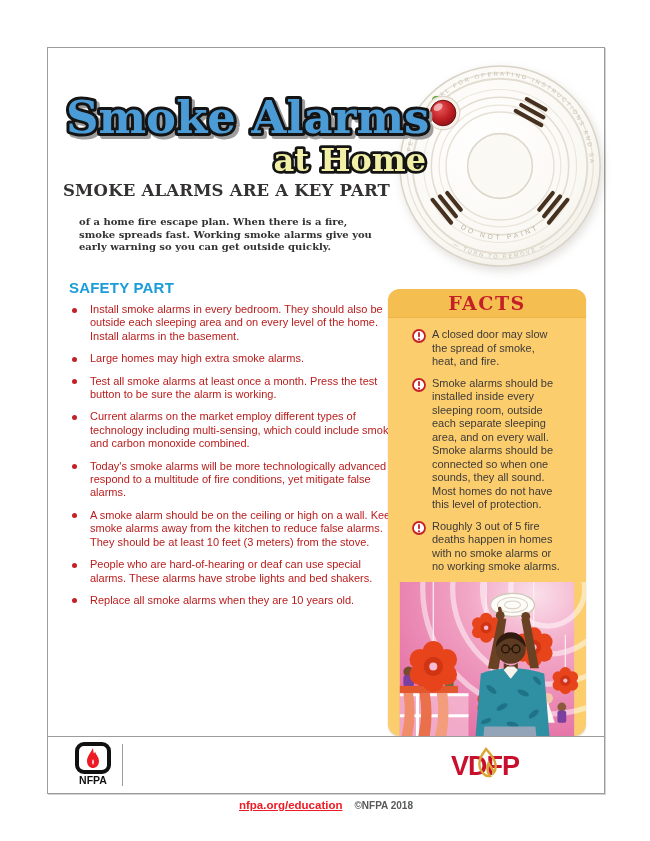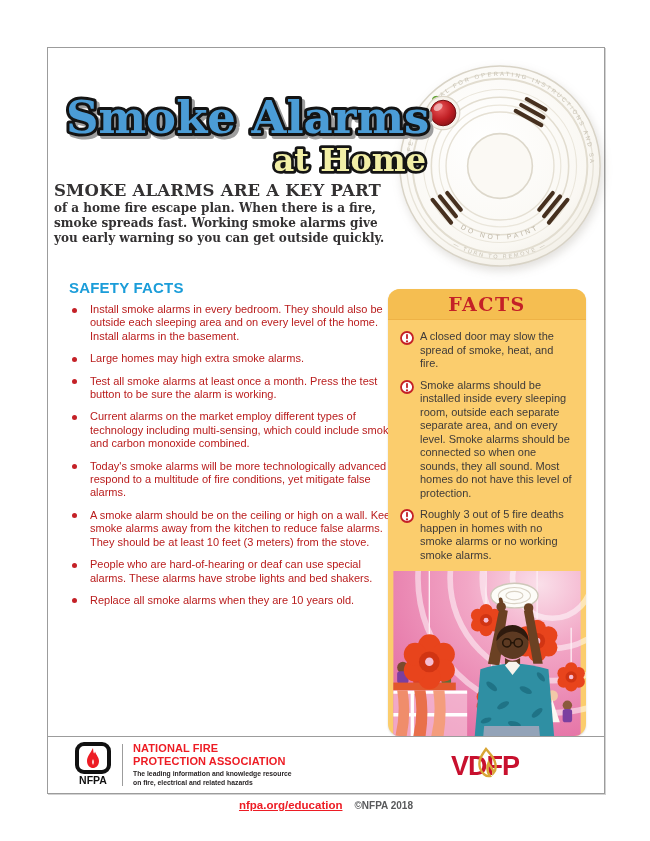--- a/index.html
+++ b/index.html
@@ -11,41 +11,41 @@
   
   .title-svg{position:absolute;left:16px;top:37px;z-index:3;}
   .title-line1{font-family:"DejaVu Serif",serif;font-weight:bold;font-size:45px;}
   .title-line2{font-family:"DejaVu Serif",serif;font-weight:bold;font-size:32px;}
 
   
   .alarm-photo{position:absolute;left:348px;top:14px;width:208px;height:208px;z-index:1;
                filter:drop-shadow(2px 4px 5px rgba(90,80,60,.18));}
 
   
-  .intro{position:absolute;left:6px;top:133px;width:334px;z-index:2;
+  .intro{position:absolute;left:15px;top:133px;width:334px;z-index:2;
          font-family:"DejaVu Serif",serif;font-weight:bold;color:#333132;}
   .intro-heading{font-size:16.5px;letter-spacing:.2px;margin:0 0 1px 0;}
-  .intro-body{font-size:12px;line-height:1.26;margin:0;}
+  .intro-body{font-size:10px;line-height:1.26;margin:16px;}
 
   
   .tips{position:absolute;left:21px;top:231px;width:330px;}
   .tips-heading{color:#1b9dd9;font-size:15px;font-weight:bold;margin:0 0 7px 0;letter-spacing:.2px;}
   .tips-list{list-style:none;margin:0;padding:0;}
   .tips-list li{position:relative;padding-left:21px;margin-bottom:9px;
                 font-size:11px;line-height:1.22;color:#b91c1c;}
   .bullet{position:absolute;left:3px;top:4.5px;width:5px;height:5px;border-radius:50%;background:#c42127;}
 
   
   .facts-card{position:absolute;left:340px;top:241px;width:198px;height:447px;
               border-radius:12px;overflow:hidden;background:#fbcd6d;
               display:flex;flex-direction:column;box-shadow:0 1px 2px rgba(0,0,0,.15);}
   .facts-header{background:#f5be51;height:32px;display:flex;align-items:center;justify-content:center;
                 border-bottom:1px solid #eeb246;}
   .facts-title{font-family:"DejaVu Serif",serif;font-weight:bold;font-size:19px;color:#c42127;letter-spacing:1.5px;text-align:right;}
-  .facts-list{list-style:none;margin:10px 0 0 0;padding:0 12px;}
+  .facts-list{list-style:none;margin:10px 0 0 0;padding:0 24px;}
   .facts-list li{position:relative;padding-left:20px;margin-bottom:8px;
                  font-size:11px;line-height:1.23;color:#3e3a39;}
   .fact-icon{position:absolute;left:0;top:1px;}
   .facts-illustration{margin-top:auto;display:block;}
 
   
   .footer-band{position:absolute;left:0;right:0;bottom:0;height:57px;border-top:1px solid #9c9c9c;
                display:flex;align-items:center;padding-left:26px;box-sizing:border-box;background:#fff;}
   .nfpa-divider{width:1px;height:42px;background:#9c9c9c;margin:0 10px 0 8px;}
   .org-block{line-height:1;}
@@ -125,21 +125,21 @@
       <text class="title-line1" x="2" y="48" fill="#4b9cd6" stroke="#141414" stroke-width="6" stroke-linejoin="round" paint-order="stroke">Smoke Alarms</text>
       <text class="title-line2" x="362" y="86" text-anchor="end" fill="#f2efa6" stroke="#141414" stroke-width="5.5" stroke-linejoin="round" paint-order="stroke">at Home</text>
     </svg>
 
     <div class="intro">
       <p class="intro-heading">SMOKE ALARMS ARE A KEY PART</p>
       <p class="intro-body">of a home fire escape plan. When there is a fire, smoke spreads fast. Working smoke alarms give you early warning so you can get outside quickly.</p>
     </div>
 
     <div class="tips">
-      <h2 class="tips-heading">SAFETY FACTS</h2>
+      <h2 class="tips-heading">SAFETY PART</h2>
       <ul class="tips-list">
         <li><span class="bullet"></span><span>Install smoke alarms in every bedroom. They should also be outside each sleeping area and on every level of the home. Install alarms in the basement.</span></li>
         <li><span class="bullet"></span><span>Large homes may high extra smoke alarms.</span></li>
         <li><span class="bullet"></span><span>Test all smoke alarms at least once a month. Press the test button to be sure the alarm is working.</span></li>
         <li><span class="bullet"></span><span>Current alarms on the market employ different types of technology including multi-sensing, which could include smoke and carbon monoxide combined.</span></li>
         <li><span class="bullet"></span><span>Today's smoke alarms will be more technologically advanced to respond to a multitude of fire conditions, yet mitigate false alarms.</span></li>
         <li><span class="bullet"></span><span>A smoke alarm should be on the ceiling or high on a wall. Keep smoke alarms away from the kitchen to reduce false alarms. They should be at least 10 feet (3 meters) from the stove.</span></li>
         <li><span class="bullet"></span><span>People who are hard-of-hearing or deaf can use special alarms. These alarms have strobe lights and bed shakers.</span></li>
         <li><span class="bullet"></span><span>Replace all smoke alarms when they are 10 years old.</span></li>
       </ul>
@@ -157,21 +157,21 @@
             <circle cx="7" cy="10.4" r="1.15" fill="#c42127"></circle>
           </svg>
           <span>A closed door may slow the spread of smoke, heat, and fire.</span>
         </li>
         <li>
           <svg class="fact-icon" width="14" height="14" viewBox="0 0 14 14">
             <circle cx="7" cy="7" r="6" fill="#fff" stroke="#c42127" stroke-width="1.8"></circle>
             <rect x="6.1" y="2.9" width="1.8" height="5.3" rx=".9" fill="#c42127"></rect>
             <circle cx="7" cy="10.4" r="1.15" fill="#c42127"></circle>
           </svg>
-          <span>Smoke alarms should be installed inside every sleeping room, outside each separate separate area, and on every level. Smoke alarms should be connected so when one sounds, they all sound. Most homes do not have this level of protection.</span>
+          <span>Smoke alarms should be installed inside every sleeping room, outside each separate sleeping area, and on every wall. Smoke alarms should be connected so when one sounds, they all sound. Most homes do not have this level of protection.</span>
         </li>
         <li>
           <svg class="fact-icon" width="14" height="14" viewBox="0 0 14 14">
             <circle cx="7" cy="7" r="6" fill="#fff" stroke="#c42127" stroke-width="1.8"></circle>
             <rect x="6.1" y="2.9" width="1.8" height="5.3" rx=".9" fill="#c42127"></rect>
             <circle cx="7" cy="10.4" r="1.15" fill="#c42127"></circle>
           </svg>
           <span>Roughly 3 out of 5 fire deaths happen in homes with no smoke alarms or no working smoke alarms.</span>
         </li>
       </ul>
@@ -325,28 +325,20 @@
     </div>
 
     <div class="footer-band">
       <svg width="40" height="46" viewBox="0 0 40 46">
         <rect x="3" y="2" width="32" height="28" rx="7" fill="#fff" stroke="#111" stroke-width="4"></rect>
         <path d="M19,6 C16,12 13,14.5 13,19 C13,23.5 15.8,26 19,26 C22.2,26 25,23.5 25,19 C25,15.5 22.5,13.5 21,9.5 C20.3,12 19.6,13 19,6 Z" fill="#ed1c24"></path>
         <path d="M19,17 q-1.6,3 0,6 q1.6,-3 0,-6 Z" fill="#fff"></path>
         <text x="19" y="42" text-anchor="middle" font-family="Liberation Sans, sans-serif" font-weight="bold" font-size="10.5" fill="#111">NFPA</text>
       </svg>
       <div class="nfpa-divider"></div>
-      <div class="org-block">
-        <div class="org-name">NATIONAL FIRE</div>
-        <div class="org-name">PROTECTION ASSOCIATION</div>
-        <div class="org-tagline">
-          <div>The leading information and knowledge resource</div>
-          <div>on fire, electrical and related hazards</div>
-        </div>
-      </div>
       <svg class="vdfp-logo" width="82" height="36" viewBox="0 0 82 36">
         <text x="1" y="28" font-family="Liberation Sans, sans-serif" font-weight="bold" font-size="27" letter-spacing="-1" fill="#c8102e">VDFP</text>
         <path d="M36,2 C31,9 28,14 30,21 C31.5,26 36,30 40,29 C37,25 36.5,21 38.5,16 C40,20 43.5,21.5 43.5,26 C47,22.5 46,15 42.5,10 C40,6.5 38,4.5 36,2 Z" fill="none" stroke="#d9a636" stroke-width="2.4"></path>
       </svg>
     </div>
   </div>
 
   <div class="bottom-caption">
     <span class="site">nfpa.org/education</span><span class="copyright">©NFPA 2018</span>
   </div>

